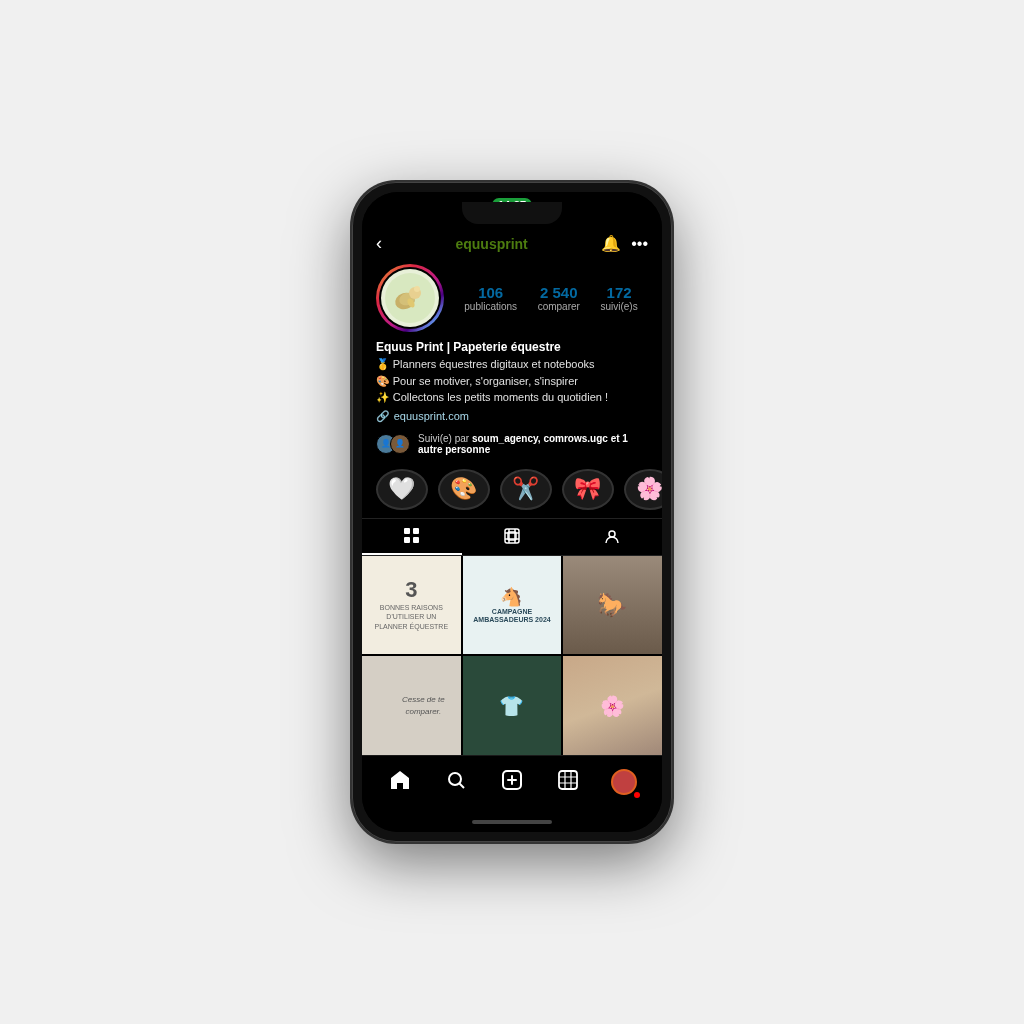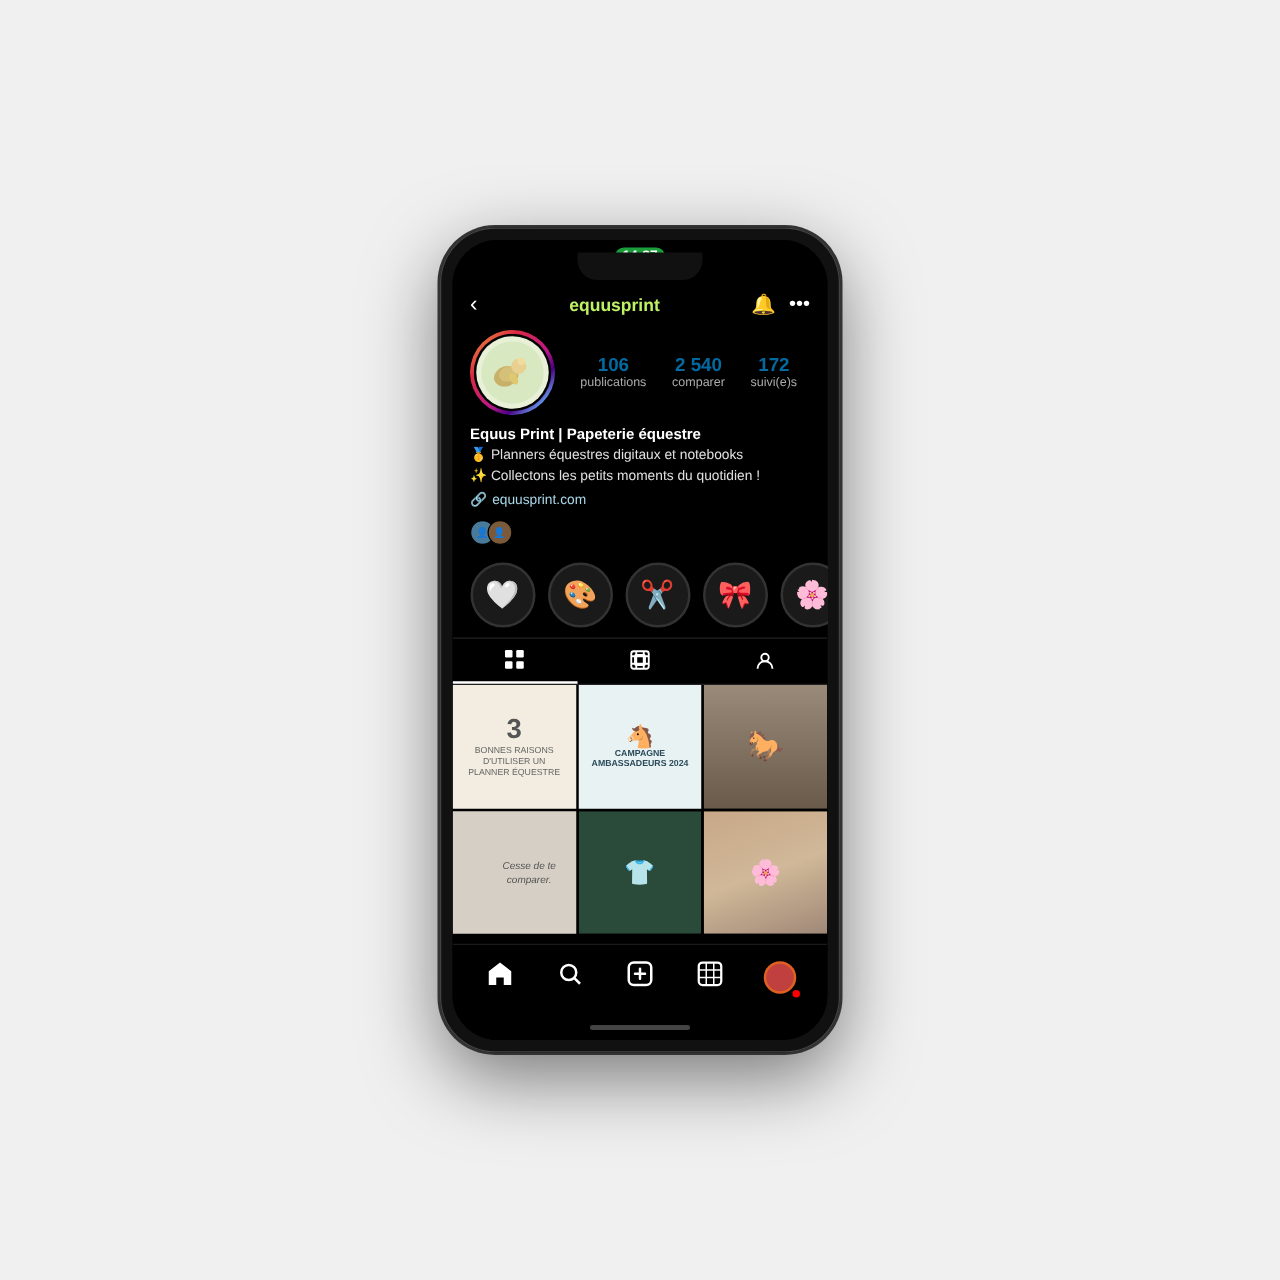--- a/index.html
+++ b/index.html
@@ -113,21 +113,21 @@
 
     .back-btn {
       font-size: 18px;
       color: #fff;
       cursor: pointer;
     }
 
     .profile-username {
       font-size: 14px;
       font-weight: 700;
-      color: #bef264;
+      color: #4d7c0f;
     }
 
     .header-icons {
       display: flex;
       gap: 10px;
       align-items: center;
     }
 
     .header-icon {
       font-size: 16px;
@@ -533,32 +533,36 @@
           <div class="stat-item">
             <span class="stat-number">172</span>
             <span class="stat-label">suivi(e)s</span>
           </div>
         </div>
       </div>
 
       <div class="profile-bio">
         <div class="bio-name">Equus Print | Papeterie équestre</div>
         <div class="bio-line">🥇 Planners équestres digitaux et notebooks</div>
+        <div class="bio-line">🎨 Pour se motiver, s'organiser, s'inspirer</div>
         <div class="bio-line">✨ Collectons les petits moments du quotidien !</div>
         <div class="bio-link">
           <span>🔗</span>
           <span>equusprint.com</span>
         </div>
       </div>
 
       <div class="followed-by">
         <div class="follower-avatars">
           <div class="follower-avatar" style="background:#4a7a9a;">👤</div>
           <div class="follower-avatar" style="background:#7a5a3a;">👤</div>
         </div>
+        <span class="followed-text">
+          Suivi(e) par <span>soum_agency, comrows.ugc</span> <span>et 1 autre personne</span>
+        </span>
       </div>
 
 
       <div class="highlights">
         <div class="highlight-item">
           <div class="highlight-circle">🤍</div>
 
         </div>
         <div class="highlight-item">
           <div class="highlight-circle">🎨</div>

